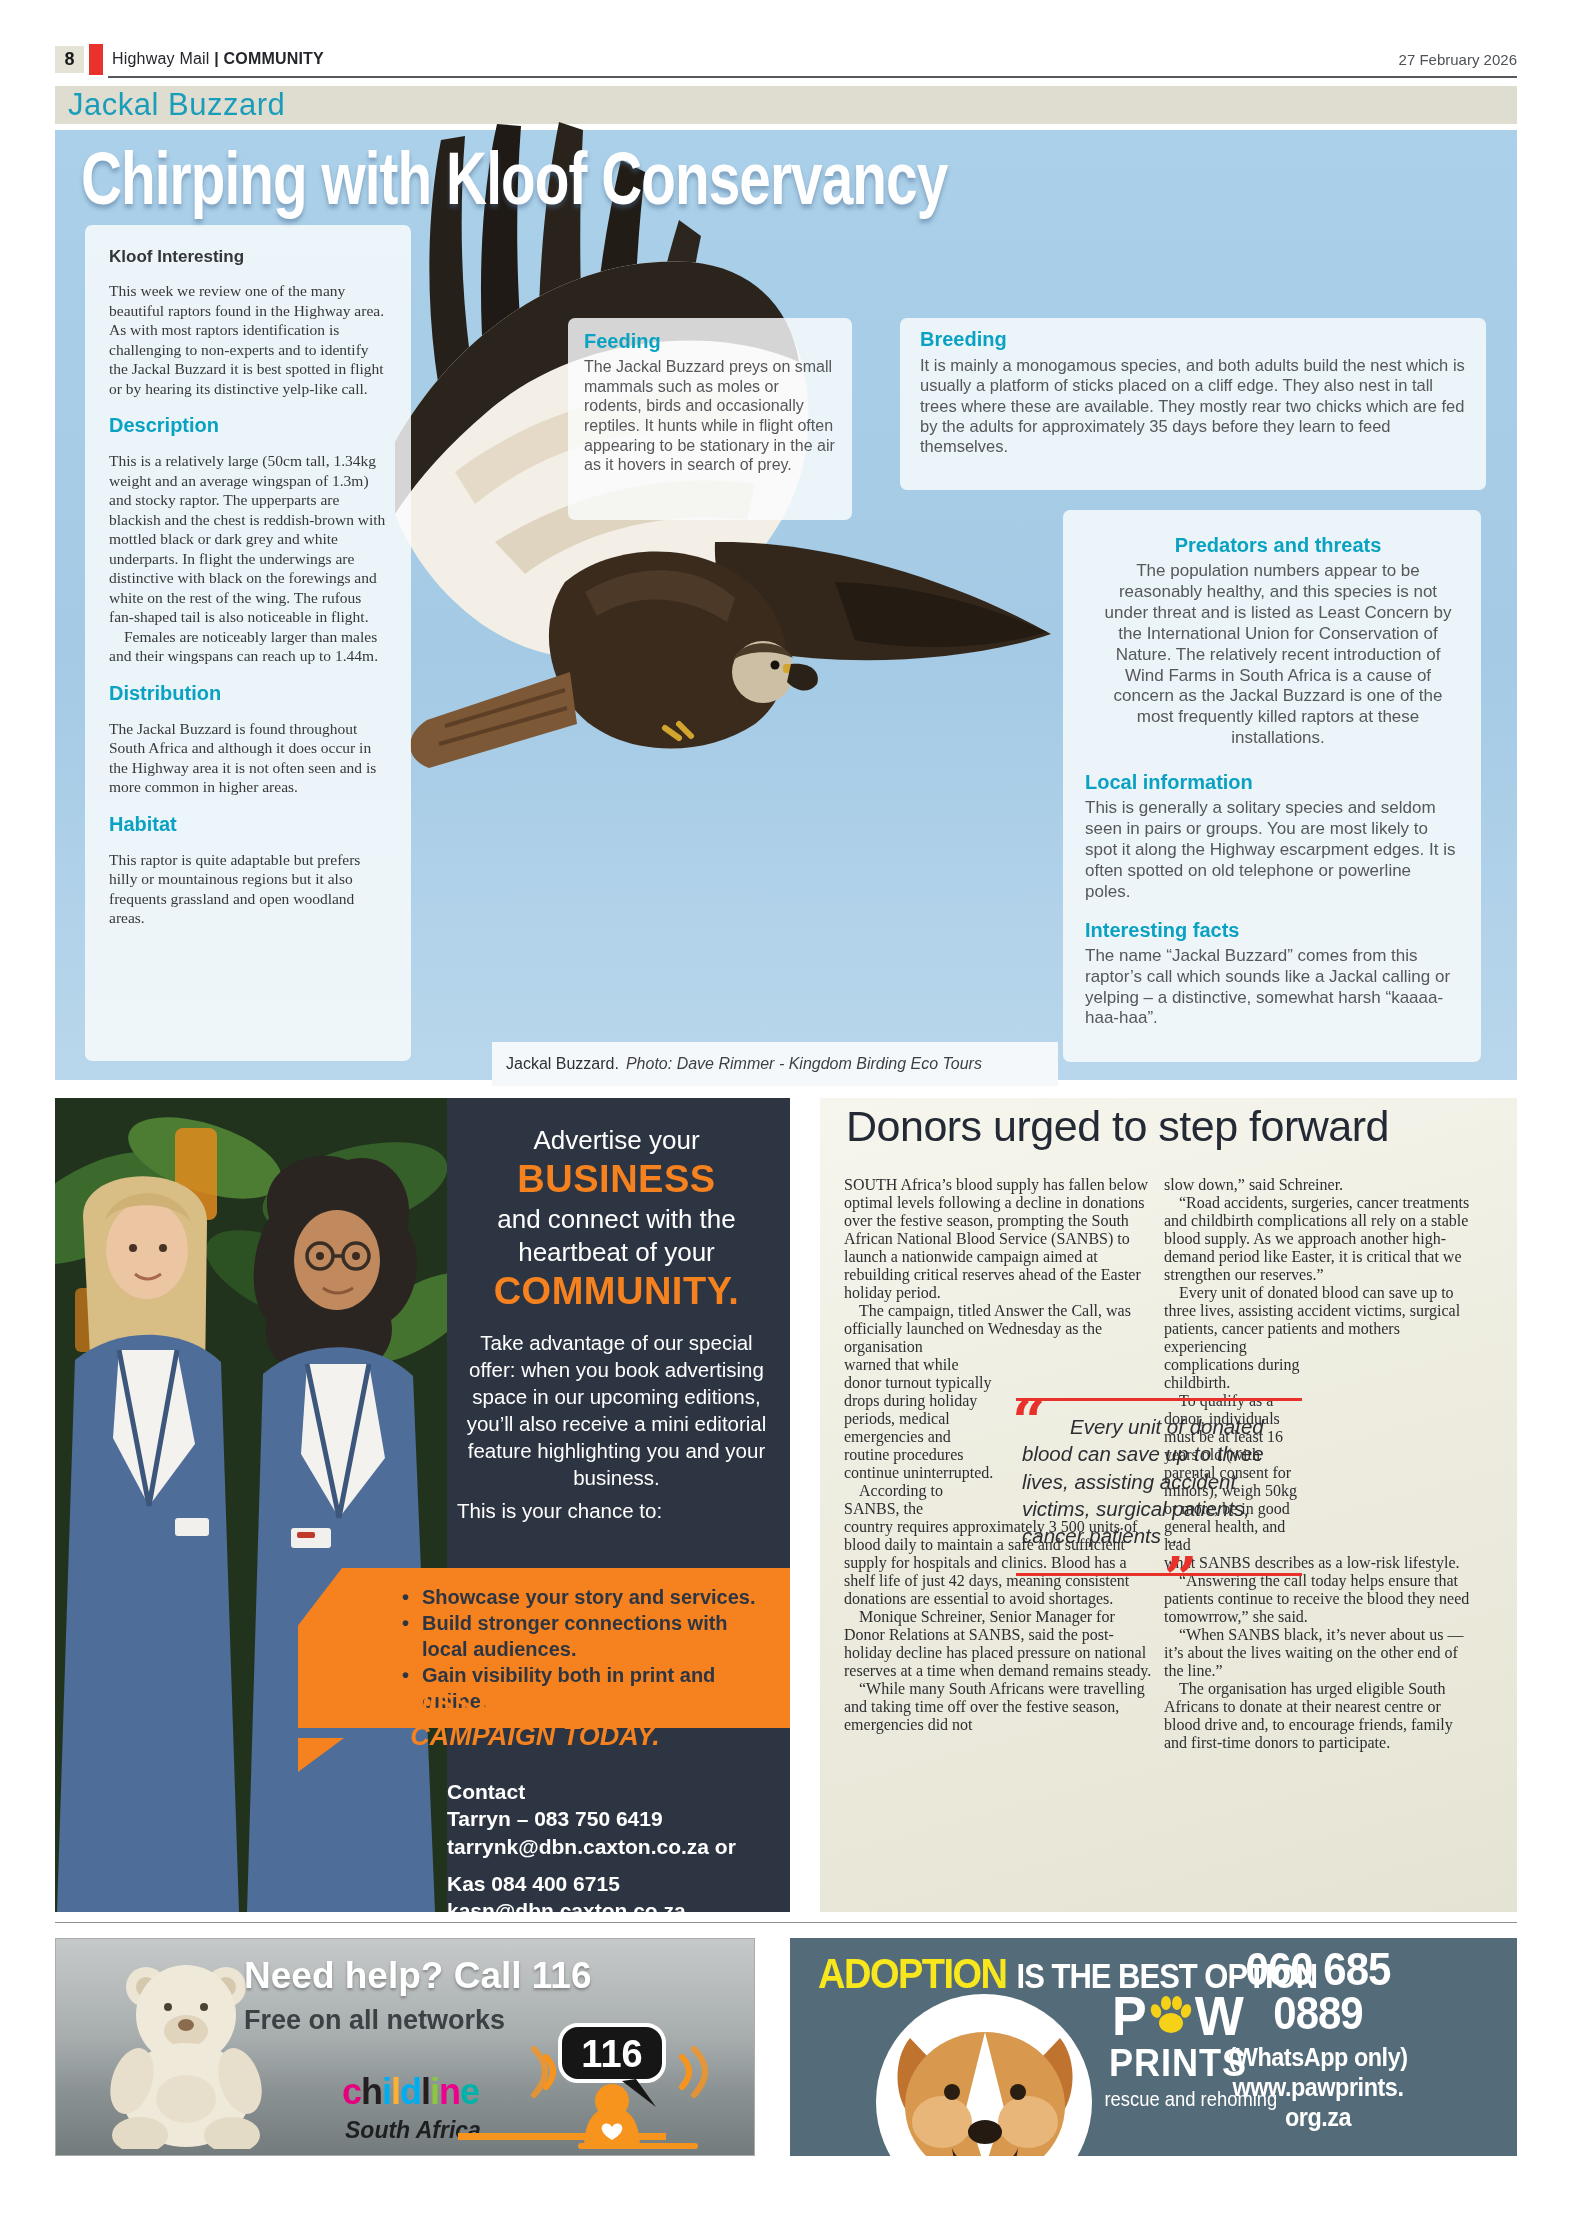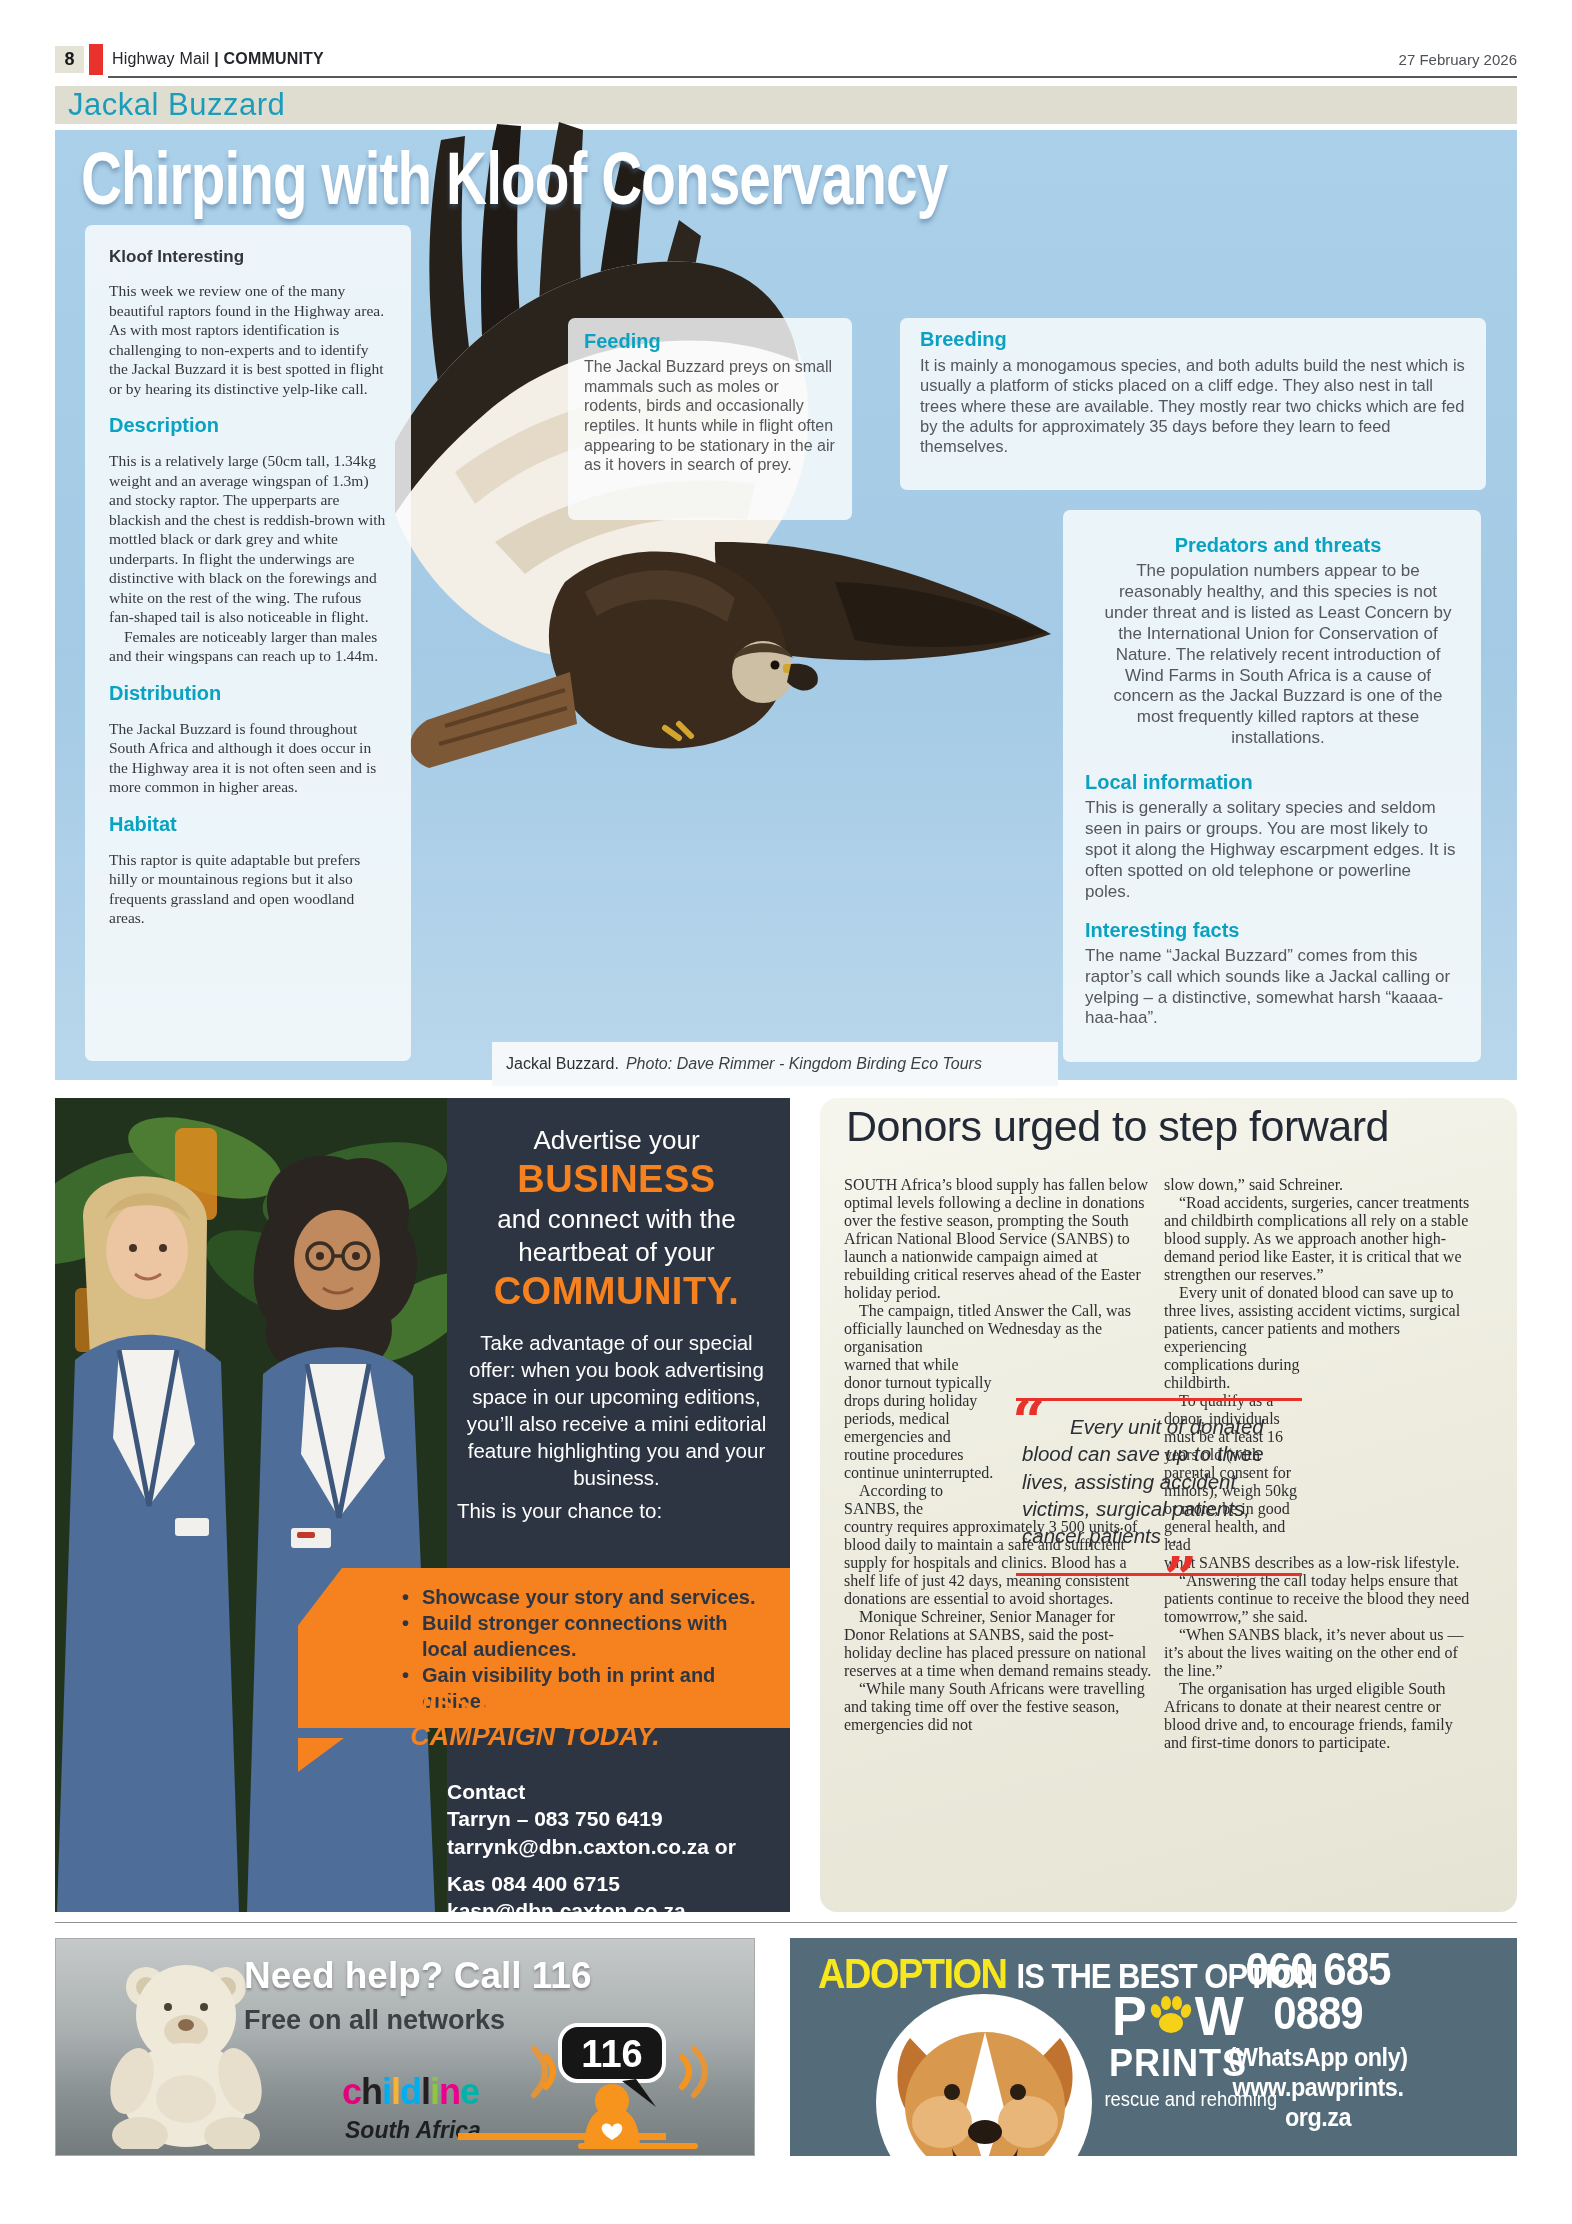--- a/index.html
+++ b/index.html
@@ -67,21 +67,21 @@
   .ad-band ul{margin:0;padding:16px 14px 14px 124px;list-style:none;text-align:left;}
   .ad-band li{position:relative;font-weight:bold;font-size:20px;line-height:1.3;color:#2e3542;}
   .ad-band li::before{content:"\2022";position:absolute;left:-20px;}
   .ad-wedge{position:absolute;left:243px;top:640px;width:0;height:0;border-right:46px solid transparent;border-top:34px solid #f5821f;}
   .ad-cta{position:absolute;left:235px;top:590px;width:490px;color:#f5821f;font-weight:bold;font-size:27px;line-height:1.2;text-align:center;font-style:italic;}
   .ad-contact{position:absolute;left:392px;top:680px;width:299px;color:#fff;font-weight:bold;font-size:21px;line-height:1.3;text-align:left;}
   .ad-contact .sp{margin-top:10px;}
 
   
   .donors{position:absolute;left:820px;top:1098px;width:697px;height:814px;
-    background:linear-gradient(165deg,#f7f6ee 0%,#edecdf 45%,#e5e4d4 100%);border-radius:17px;}
+    background:linear-gradient(165deg,#f7f6ee 0%,#edecdf 45%,#e5e4d4 100%);}
   .don-head{position:absolute;left:26px;top:4px;margin:0;font-weight:400;font-size:43px;letter-spacing:-.5px;color:#23293
 5;color:#232935;}
   .dcol{position:absolute;top:78px;width:312px;font-family:"Liberation Serif",serif;font-size:16px;line-height:18px;color:#2d2e31;}
   .dcol1{left:24px;}
   .dcol2{left:344px;}
   .dcol p{margin:0;}
   .narrowL{width:152px;}
   .narrowR{margin-left:170px;width:142px;}
   .pullquote{position:absolute;left:196px;top:300px;width:286px;height:172px;
     border-top:3px solid #e8312b;border-bottom:3px solid #e8312b;z-index:2;}

